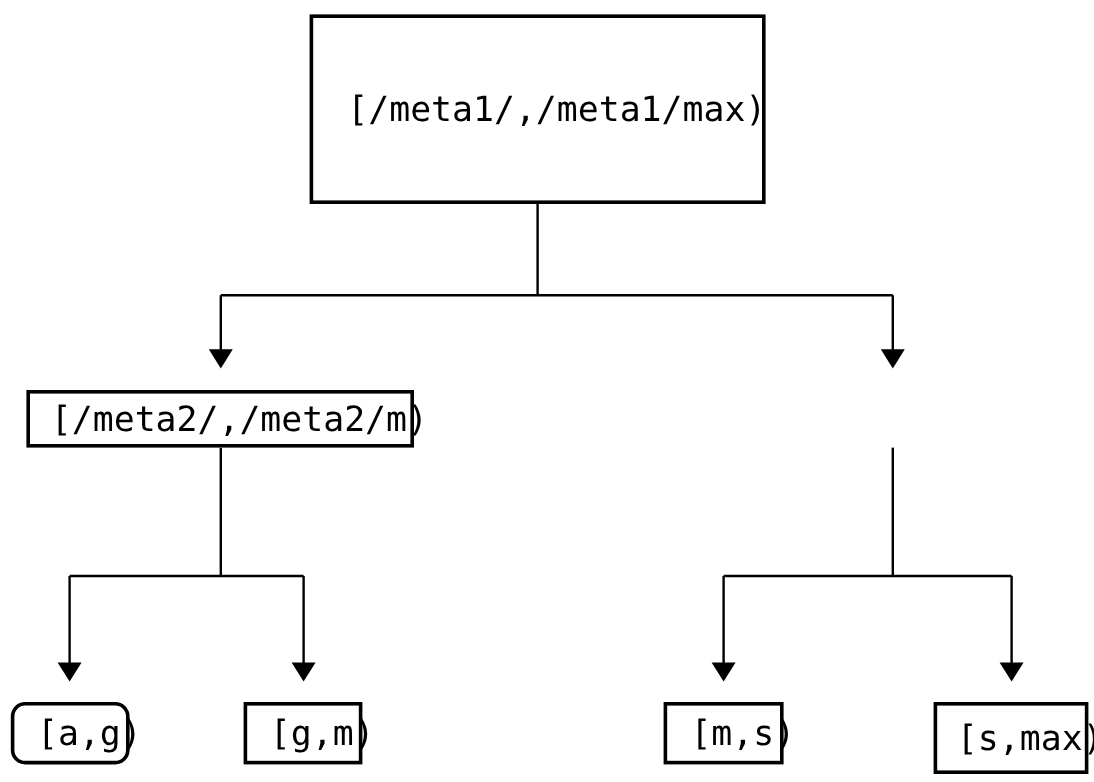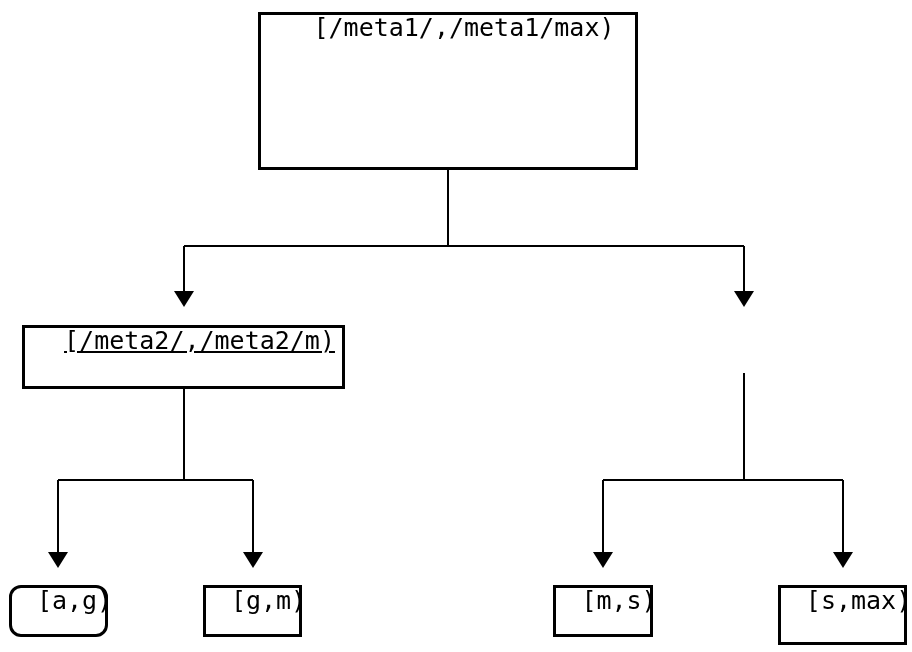--- a/index.html
+++ b/index.html
@@ -21,30 +21,30 @@
     top: 0;
     width: 912px;
     height: 652px;
   }
   .node {
     position: absolute;
     box-sizing: border-box;
     border: 3px solid #000000;
     background: #ffffff;
     display: flex;
-    align-items: flex-start;
+    align-items: center;
     justify-content: center;
-    font-size: 25px;
+    font-size: 29px;
     color: #000000;
     white-space: nowrap;
     line-height: 1;
     padding-left: 32px;
   }
   .node-root   { left: 258px; top: 12px;  width: 380px; height: 158px; }
-  .node-l2a    { left: 22px;  top: 325px; width: 323px; height: 64px; text-decoration: underline; }
+  .node-l2a    { left: 22px;  top: 325px; width: 323px; height: 48px; }
   .node-l2b    { left: 582px; top: 325px; width: 323px; height: 48px; }
   .node-leaf1  { left: 9px;   top: 585px; width: 99px;  height: 52px; border-radius: 12px; }
   .node-leaf2  { left: 203px; top: 585px; width: 99px;  height: 52px; }
   .node-leaf3  { left: 553px; top: 585px; width: 100px; height: 52px; }
   .node-leaf4  { left: 778px; top: 585px; width: 129px; height: 60px; }
   .edge-line { stroke: #000000; stroke-width: 2; fill: none; }
   .arrowhead { fill: #000000; stroke: none; }
 </style>
 </head>
 <body>

